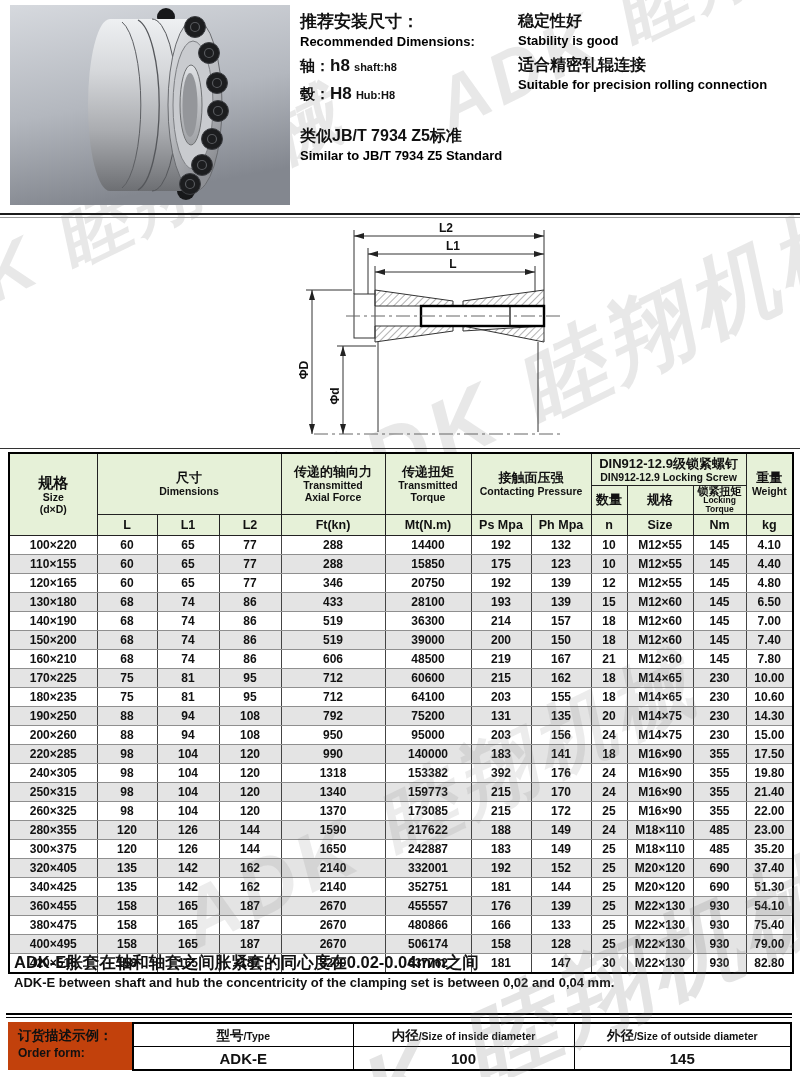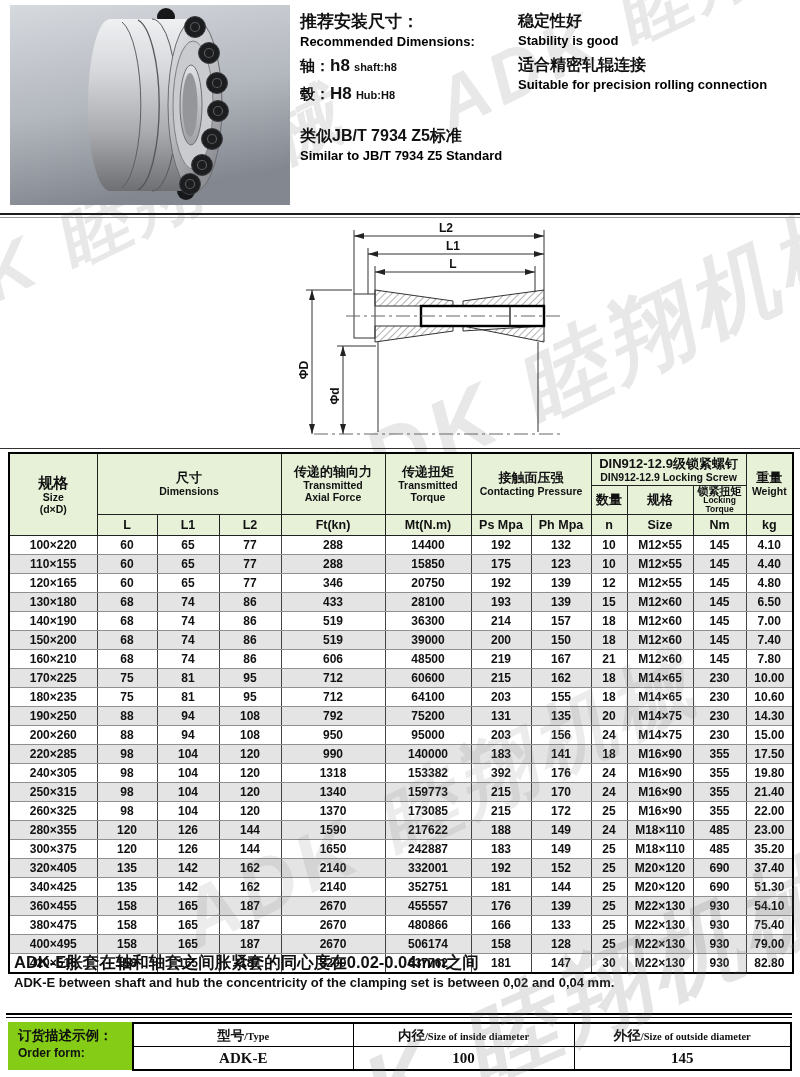--- a/index.html
+++ b/index.html
@@ -61,26 +61,26 @@
   }
   table.spec tbody tr:nth-child(even) td{background:#e4e4e4;}
   table.spec tbody tr:nth-child(odd) td{background:#fff;}
   
   .note{position:absolute;left:14px;top:951px;z-index:2;}
   .note-zh{font-size:16.5px;font-weight:600;line-height:23px;}
   .note-en{font-size:13px;font-weight:600;line-height:18px;}
   
   .order-label{
     position:absolute;left:8px;top:1022px;width:110px;height:40px;z-index:5;
-    background:#84cc16;padding:4px 6px 4px 10px;
+    background:#c2410c;padding:4px 6px 4px 10px;
   }
   .order-label .l-zh{font-size:13.5px;font-weight:bold;line-height:19px;display:block;}
   .order-label .l-en{font-size:12px;font-weight:600;line-height:16px;display:block;}
   .order-wrap{position:absolute;left:132px;top:1022px;z-index:5;}
-  table.order{border-collapse:collapse;table-layout:fixed;width:658px;border:2px solid #000;background:#0f766e;font-family:Liberation Serif, serif;}
+  table.order{border-collapse:collapse;table-layout:fixed;width:658px;border:2px solid #000;background:#0f766e;}
   table.order td{border:1px solid #000;text-align:center;vertical-align:middle;height:22px;padding:0;background:#fff;}
   table.order .o-zh{font-size:13.5px;font-weight:bold;}
   table.order .o-en{font-size:10.5px;font-weight:600;}
   table.order tr.vals td{font-size:15px;font-weight:bold;}
 </style>
 </head>
 <body>
 
 <div class="wm wm-a">ADK 睦翔机械</div>
 <div class="wm wm-b">ADK 睦翔机械</div>

